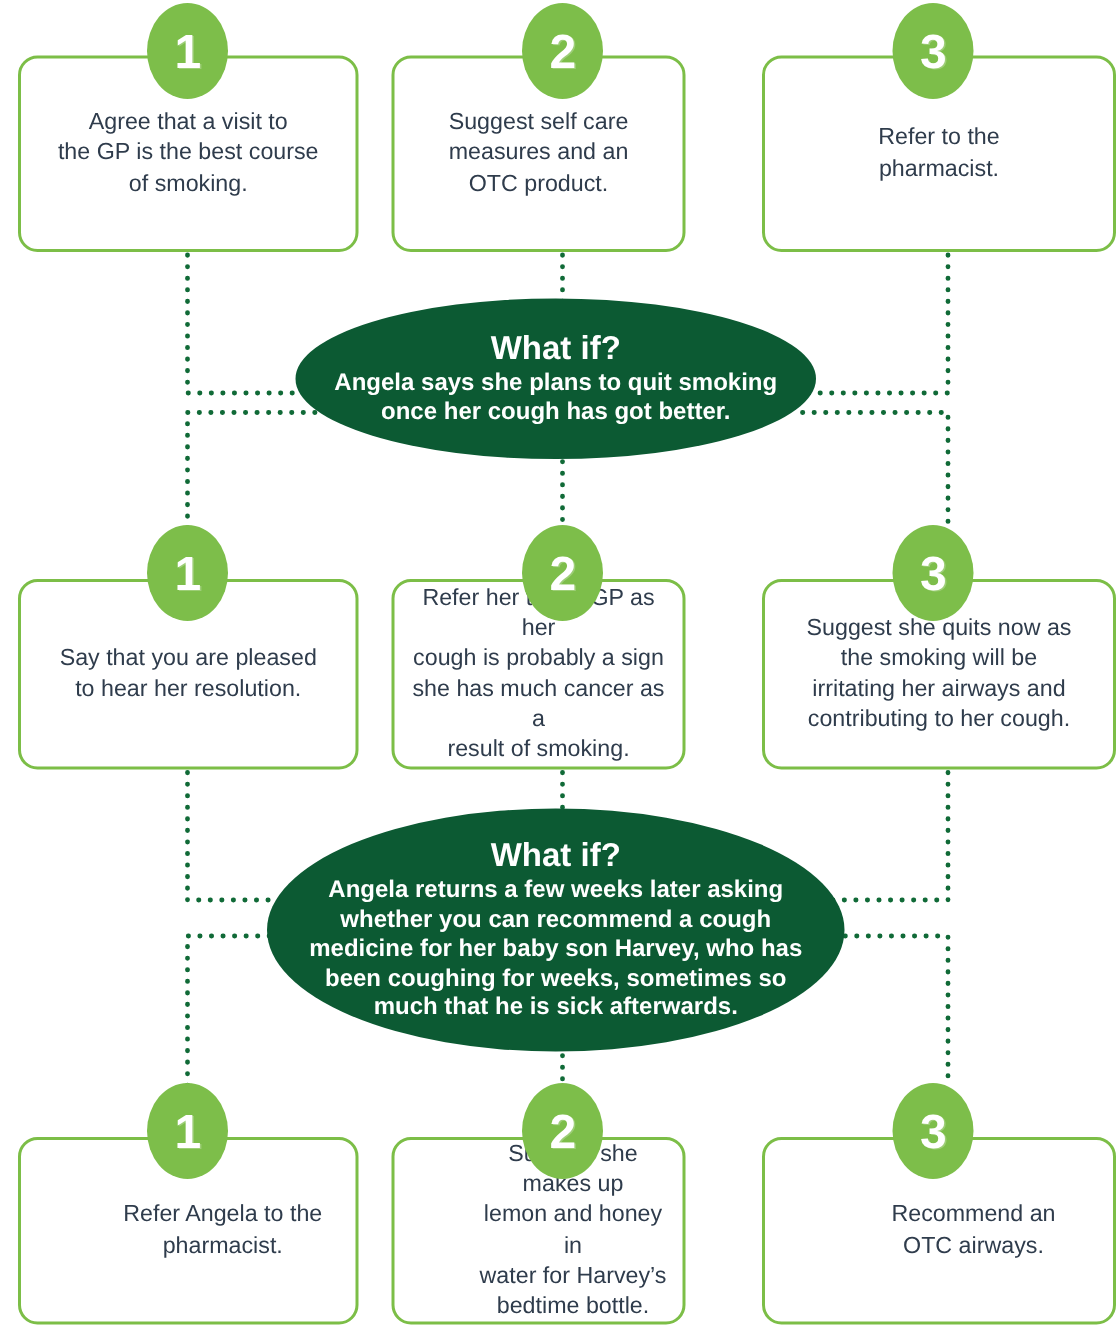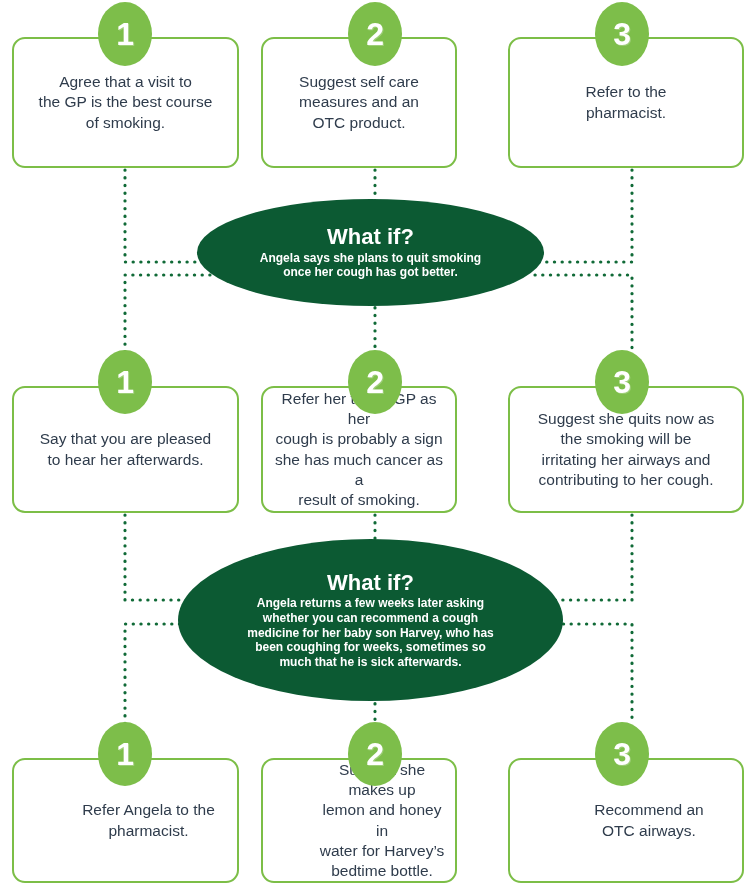--- a/index.html
+++ b/index.html
@@ -80,21 +80,21 @@
     color: #ffffff;
     font-weight: bold;
     font-size: 22px;
     line-height: 1.12;
     margin-bottom: 1px;
     text-align: right;
   }
   .whatif-body {
     color: #ffffff;
     font-weight: bold;
-    font-size: 12px;
+    font-size: 16px;
     line-height: 1.22;
     white-space: pre-line;
     padding: 0 6px;
   }
   
   .row1 { top: 37px;  height: 131px; }
   .row2 { top: 386px; height: 127px; }
   .row3 { top: 758px; height: 125px; padding-left: 46px; }
   .col1 { left: 12px;  width: 227px; }
   .col2 { left: 261px; width: 196px; }
@@ -168,21 +168,21 @@
   </div>
 
   <div class="whatif" id="whatif-1">
     <div class="whatif-title">What if?</div>
     <div class="whatif-body">Angela says she plans to quit smoking
 once her cough has got better.</div>
   </div>
 
   <div class="card row2 col1">
     <span class="card-text">Say that you are pleased
-to hear her afterwards.</span>
+to hear her resolution.</span>
   </div>
   <div class="card row2 col2">
     <span class="card-text">Refer her to the GP as her
 cough is probably a sign
 she has much cancer as a
 result of smoking.</span>
   </div>
   <div class="card row2 col3">
     <span class="card-text">Suggest she quits now as
 the smoking will be

